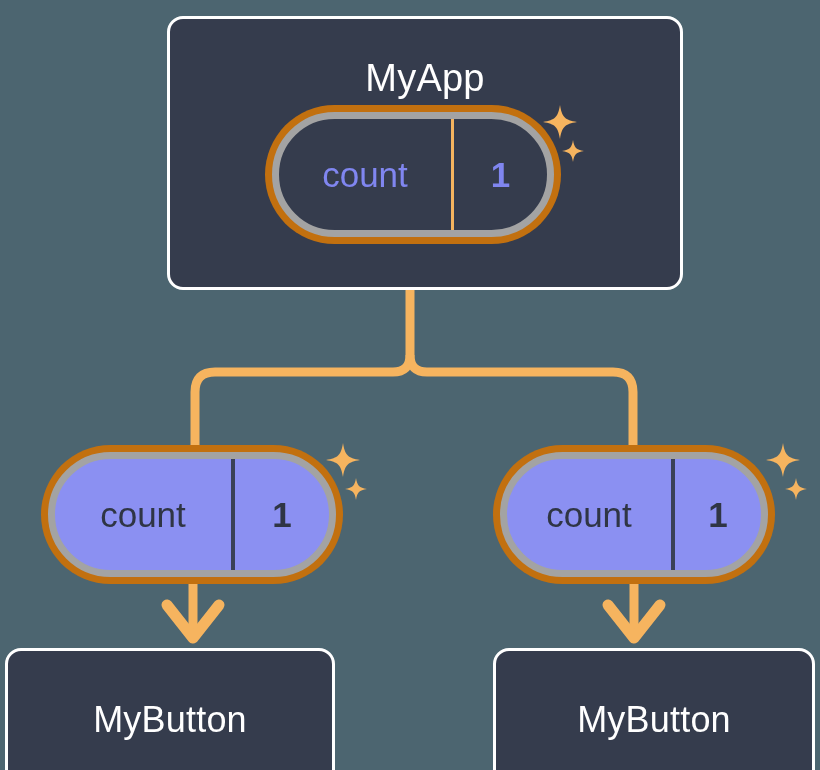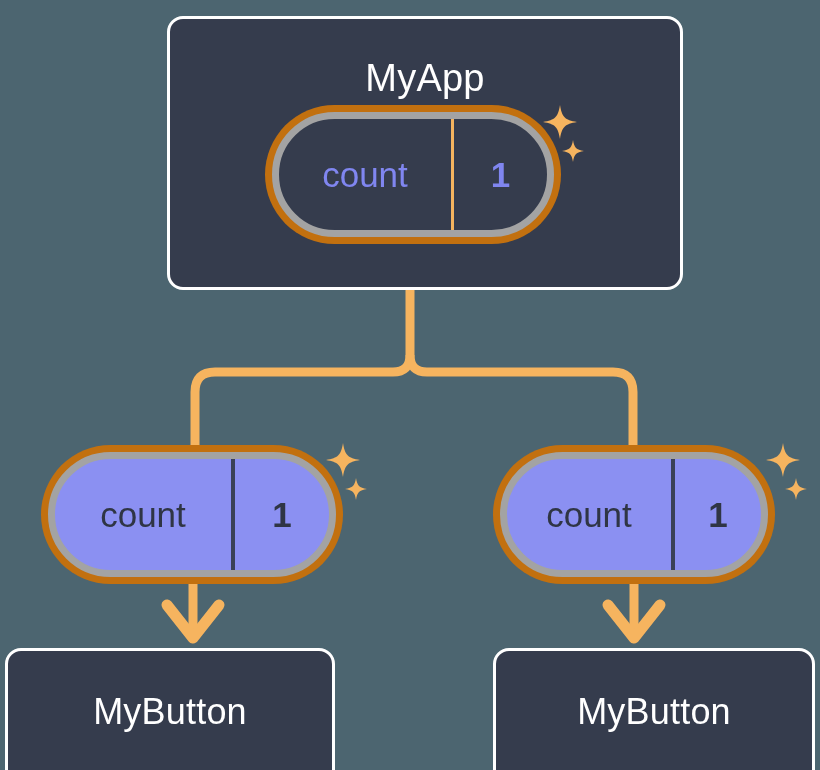--- a/index.html
+++ b/index.html
@@ -58,21 +58,21 @@
   }
 
   
   .btn-card {
     height: 140px;
     border-radius: 16px;
   }
   #btn-card-left  { left: 5px;   top: 648px; width: 330px; }
   #btn-card-right { left: 493px; top: 648px; width: 322px; }
   .btn-card .card-title {
-    top: 40px;
+    top: 48px;
     font-size: 36px;
   }
 
   
   .pill {
     position: absolute;
     box-sizing: border-box;
     z-index: 3;
     display: flex;
     align-items: stretch;

